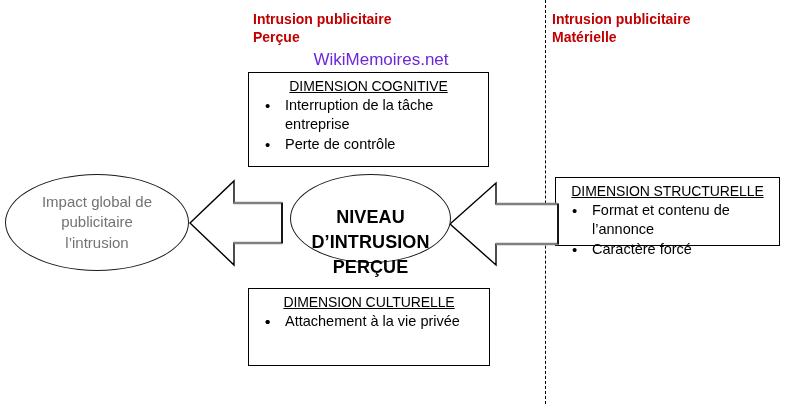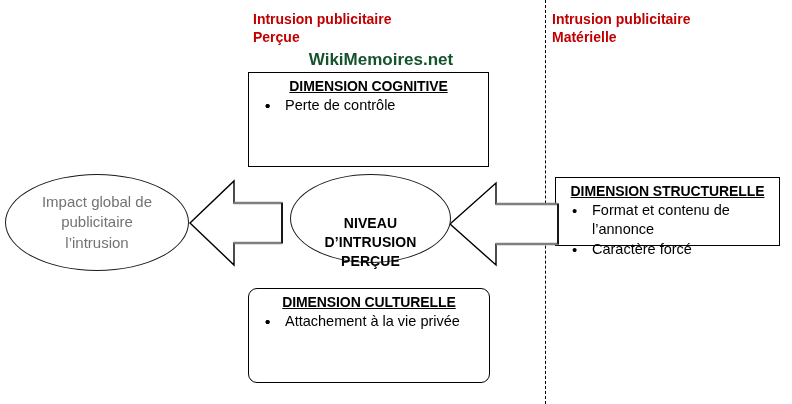--- a/index.html
+++ b/index.html
@@ -28,22 +28,22 @@
   #hdr-left  { left: 253px; top: 11px;  width: 256px; }
   #hdr-right { left: 552px; top: 11px;  width: 240px; }
 
   #watermark {
     position: absolute;
     left: 253px;
     top: 50px;
     width: 256px;
     text-align: center;
     font-size: 17px;
-    color: #14532d;
-    font-weight: bold;
+    color: #6d28d9;
+    font-weight: normal;
     white-space: nowrap;
   }
 
   
   #divider {
     position: absolute;
     left: 545px;
     top: 0px;
     width: 0px;
     height: 404px;
@@ -53,21 +53,21 @@
   
   .box {
     position: absolute;
     border: 1.4px solid #000000;
     background: #ffffff;
     box-sizing: border-box;
     padding: 0;
   }
   .box-title {
     text-align: center;
-    font-weight: bold;
+    font-weight: normal;
     text-decoration: underline;
     font-size: 14px;
     color: #000000;
     margin: 5px 0 2px 0;
     letter-spacing: -0.1px;
   }
   .bullets {
     list-style: none;
     margin: 0;
     padding: 0 6px 0 10px;
@@ -81,21 +81,21 @@
   }
   .bullets li .bullet-dot {
     position: absolute;
     left: 6px;
     top: 0px;
     font-size: 15px;
     line-height: 1.33;
   }
 
   #box-cognitive  { left: 248px; top: 72px;  width: 241px; height: 95px; }
-  #box-cultural   { left: 248px; top: 288px; width: 242px; height: 95px; border-radius: 9px; }
+  #box-cultural   { left: 248px; top: 288px; width: 242px; height: 78px; }
   #box-structural { left: 555px; top: 177px; width: 225px; height: 69px; }
 
   
   .ellipse {
     position: absolute;
     border: 1.5px solid #1a1a1a;
     border-radius: 50%;
     background: #ffffff;
     box-sizing: border-box;
     display: flex;
@@ -110,21 +110,21 @@
   #ellipse-impact .etext {
     font-size: 15px;
     line-height: 1.35;
     color: #737373;
     padding: 0 14px;
   }
   #ellipse-niveau {
     left: 290px; top: 174px; width: 161px; height: 89px;
   }
   #ellipse-niveau .etext {
-    font-size: 14px;
+    font-size: 18px;
     font-weight: bold;
     line-height: 1.38;
     color: #000000;
     letter-spacing: 0.1px;
     margin-top: 48px;
   }
 
   
   .arrow-svg {
     position: absolute;
@@ -148,21 +148,21 @@
     <div>Matérielle</div>
   </div>
 
   <div id="watermark">WikiMemoires.net</div>
 
   <div id="divider"></div>
 
   <div class="box" id="box-cognitive">
     <div class="box-title">DIMENSION COGNITIVE</div>
     <ul class="bullets">
-      <li><span class="bullet-dot">•</span></li>
+      <li><span class="bullet-dot">•</span><span>Interruption de la tâche entreprise</span></li>
       <li><span class="bullet-dot">•</span><span>Perte de contrôle</span></li>
     </ul>
   </div>
 
   <div class="box" id="box-cultural">
     <div class="box-title">DIMENSION CULTURELLE</div>
     <ul class="bullets">
       <li><span class="bullet-dot">•</span></li>
       <li><span class="bullet-dot">•</span><span>Attachement à la vie privée</span></li>
     </ul>

